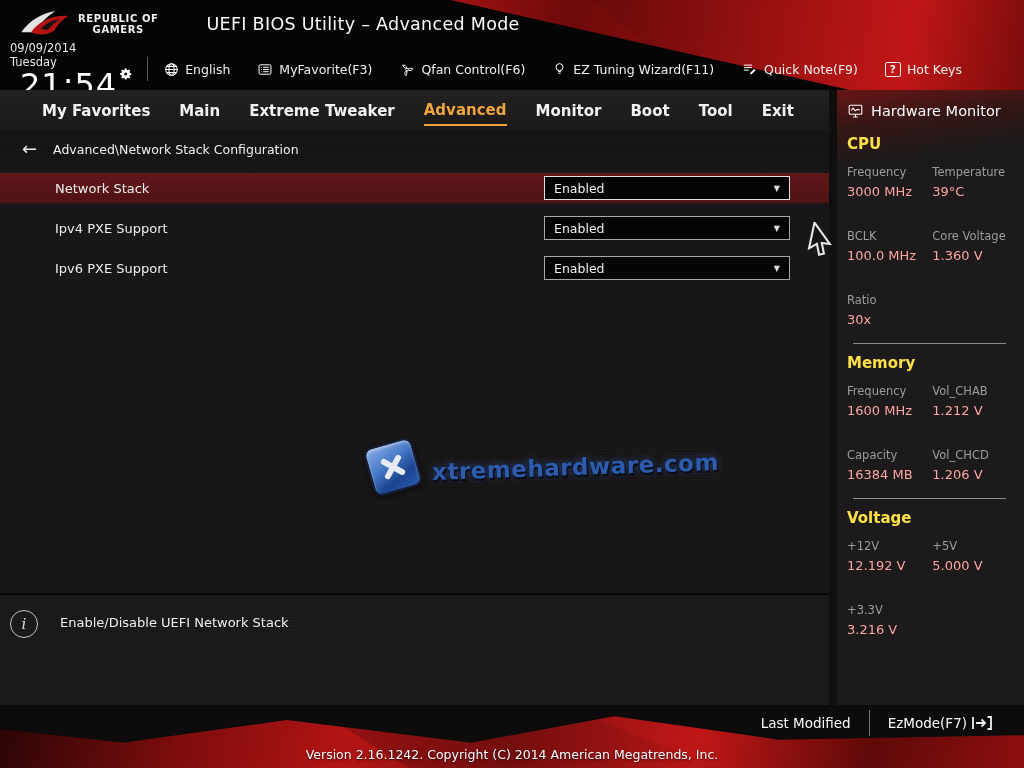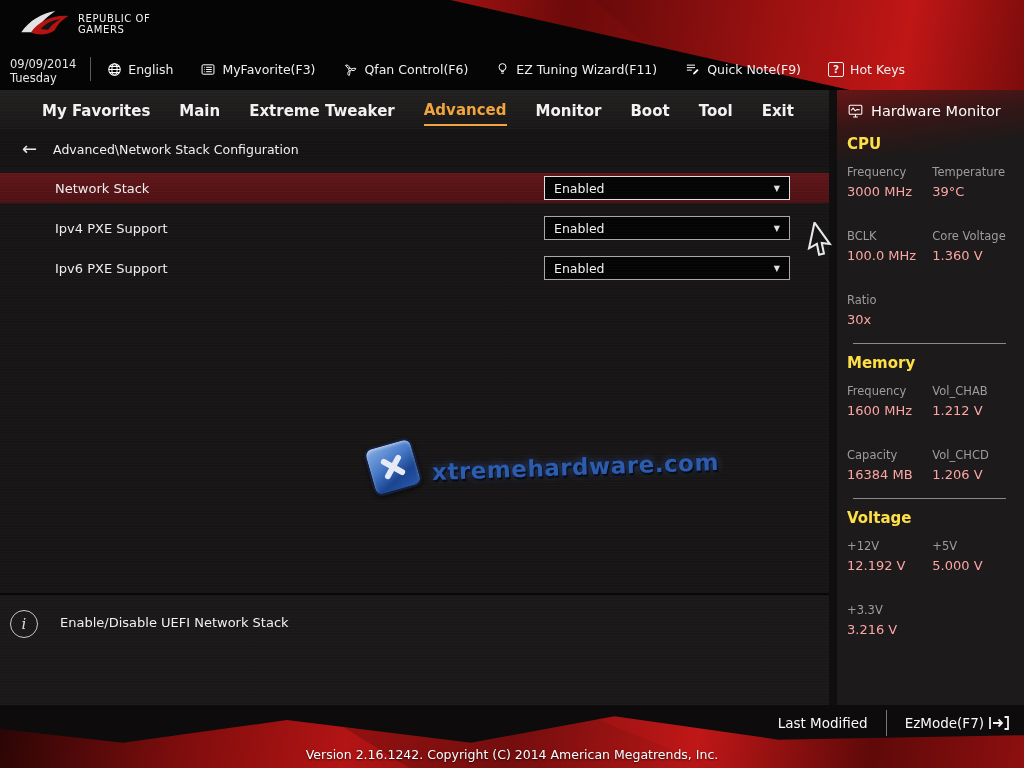--- a/index.html
+++ b/index.html
@@ -11,21 +11,21 @@
   .top { position:relative; height:90px; background:#050505; overflow:hidden; }
   .red-art-top { position:absolute; inset:0;
     background:
       linear-gradient(115deg, rgba(0,0,0,.55) 0%, transparent 30%),
       linear-gradient(100deg,#4a0707 0%,#8c0e0e 22%,#b81515 38%,#6d0a0a 55%,#941010 72%,#c01616 88%,#7c0c0c 100%);
     clip-path:polygon(44% 0,100% 0,100% 100%,83% 100%); }
   .red-art-top::after { content:""; position:absolute; inset:0;
     clip-path:polygon(58% 0,78% 0,95% 100%,68% 100%);
     background:linear-gradient(90deg,rgba(0,0,0,.38),rgba(0,0,0,0) 75%); }
   .header-row { position:relative; z-index:2; height:48px; display:flex; align-items:center; padding-left:18px; }
-  .brand-text { margin-left:8px; font-size:10px; font-weight:normal; letter-spacing:.6px; line-height:1.15; color:#f2f2f2; }
+  .brand-text { margin-left:8px; font-size:10px; font-weight:bold; letter-spacing:.6px; line-height:1.15; color:#f2f2f2;text-align:center; }
   .app-title { margin-left:48px; font-size:17.5px; letter-spacing:.3px; color:#fafafa; }
 
   .toolbar-row { position:relative; z-index:2; height:42px; display:flex; align-items:center; padding-left:10px; }
   .datetime { display:flex; align-items:flex-start;flex-direction:column; }
   .date-block { font-size:11.5px; line-height:1.25; color:#e6e6e6; margin-top:4px; }
   .time-block { display:flex; align-items:flex-start; margin-left:10px; }
   .time-big { font-size:32px; font-weight:400; line-height:1; color:#fff; letter-spacing:1px; }
   .gear-btn { margin-left:2px; margin-top:-2px; cursor:pointer; }
   .tb-sep { width:1px; height:24px; background:#5a5a5a; margin:0 16px 0 14px; }
   .tb-items { display:flex; align-items:center; gap:27px; }
@@ -91,21 +91,21 @@
 
   
   .bottom-wrap { position:relative; height:63px; background:#0d0b0b; overflow:hidden; }
   .red-art-bottom { position:absolute; inset:0;
     background:linear-gradient(100deg,#2a0505 0%,#7e0d0d 18%,#b31414 34%,#841010 50%,#c01717 68%,#5f0909 85%,#8e0f0f 100%);
     clip-path:polygon(0 38%,12% 60%,28% 24%,46% 60%,60% 18%,76% 55%,100% 48%,100% 100%,0 100%); }
   .red-art-bottom::after { content:""; position:absolute; inset:0;
     clip-path:polygon(30% 0,55% 0,70% 100%,40% 100%);
     background:linear-gradient(90deg, rgba(0,0,0,.32), transparent 80%); }
   .bottom-bar { position:relative; z-index:1; height:35px; display:flex; align-items:center;
-    justify-content:flex-end; padding-right:14px; gap:18px; }
+    justify-content:flex-end; padding-right:31px; gap:18px; }
   .bb-item { font-size:13.5px; color:#fafafa; cursor:pointer; display:flex; align-items:center; gap:4px; }
   .bb-sep { width:1px; height:26px; background:#777; }
   .footer-line { position:relative; z-index:1; height:28px; display:flex; align-items:center; justify-content:center;
     font-size:12.5px; color:#fdfdfd; text-shadow:0 1px 2px rgba(0,0,0,.7); }
 
   
   .cursor { position:absolute; left:806px; top:222px; z-index:50; pointer-events:none; }
 
   svg { display:block; }
 </style>
@@ -122,27 +122,37 @@
         <svg width="52" height="34" viewBox="0 0 64 40">
           <path d="M4 30 C14 16 30 6 46 4 C34 12 26 20 22 30 Z" fill="#e2e2e2"></path>
           <path d="M16 30 C26 16 44 8 62 10 C52 16 48 22 45 28 C36 34 24 34 16 30 Z" fill="#b51212"></path>
           <path d="M28 26 C34 19 42 15 52 14 C45 18 40 22 37 27 Z" fill="#141414"></path>
         </svg>
       </span>
       <span class="brand-text">
         <span>REPUBLIC OF</span><br>
         <span>GAMERS</span>
       </span>
+      <span class="app-title">UEFI BIOS Utility – Advanced Mode</span>
     </div>
 
     <div class="toolbar-row">
       <div class="datetime">
         <div class="date-block">
           <div>09/09/2014</div>
           <div>Tuesday</div>
+        </div>
+        <div class="time-block">
+          <span class="time-big">21:54</span>
+          <span class="gear-btn">
+            <svg width="14" height="14" viewBox="0 0 24 24">
+              <path fill="#fff" d="M21 13.5v-3l-2.6-.5c-.1-.5-.3-1-.6-1.5l1.5-2.2-2.1-2.1-2.2 1.5c-.5-.3-1-.5-1.5-.6L13 2.5h-3l-.5 2.6c-.5.1-1 .3-1.5.6L5.8 4.2 3.7 6.3l1.5 2.2c-.3.5-.5 1-.6 1.5l-2.6.5v3l2.6.5c.1.5.3 1 .6 1.5l-1.5 2.2 2.1 2.1 2.2-1.5c.5.3 1 .5 1.5.6l.5 2.6h3l.5-2.6c.5-.1 1-.3 1.5-.6l2.2 1.5 2.1-2.1-1.5-2.2c.3-.5.5-1 .6-1.5l2.6-.5z"></path>
+              <circle cx="11.5" cy="12" r="2.6" fill="#1a0c0c"></circle>
+            </svg>
+          </span>
         </div>
       </div>
       <span class="tb-sep"></span>
       <div class="tb-items">
 
         <span class="tb-item">
           <span>
             <svg width="15" height="15" viewBox="0 0 24 24" fill="none" stroke="#fff" stroke-width="1.7">
               <circle cx="12" cy="12" r="9.2"></circle>
                 <ellipse cx="12" cy="12" rx="4.2" ry="9.2"></ellipse>

